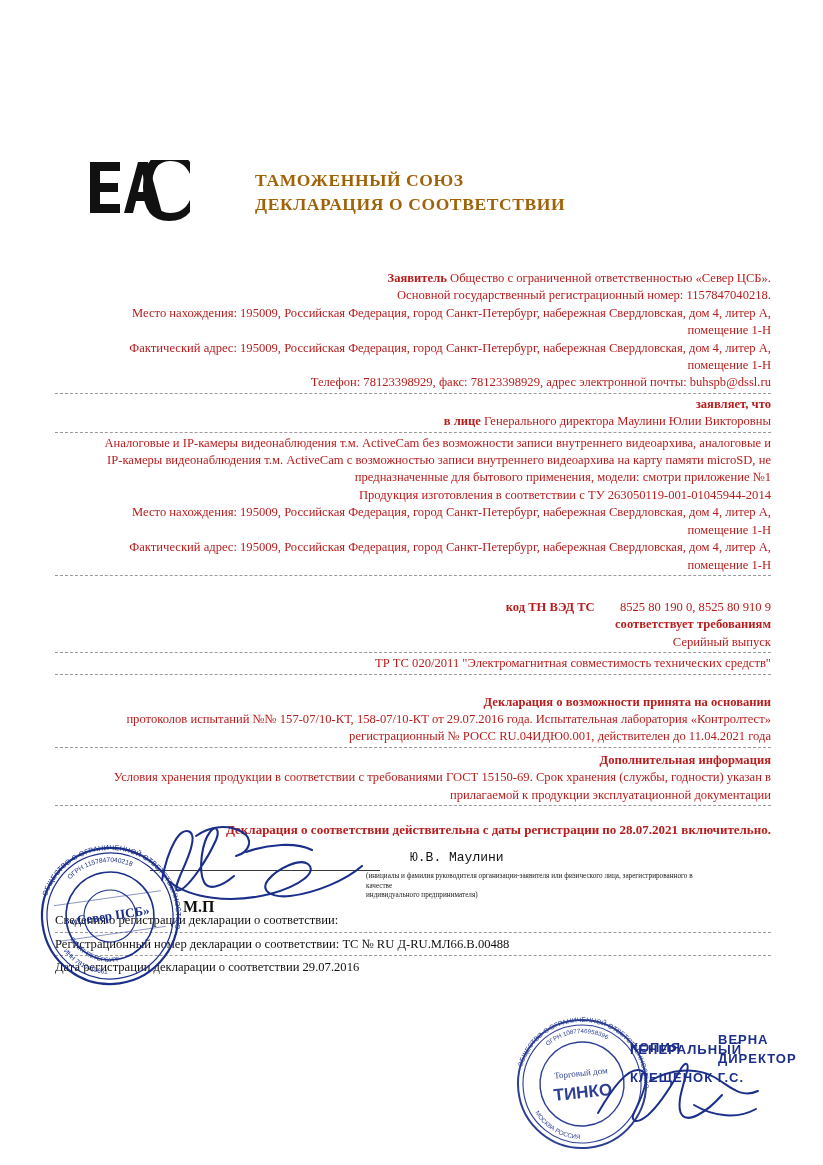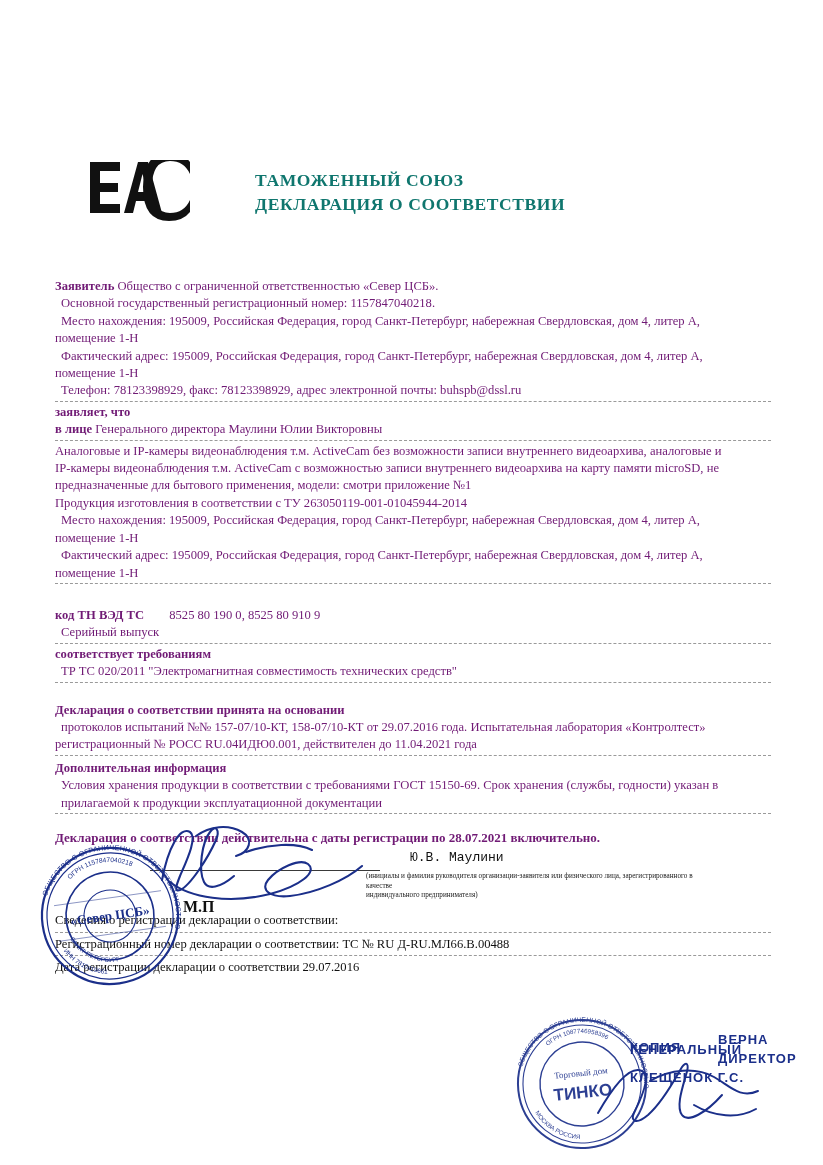--- a/index.html
+++ b/index.html
@@ -39,32 +39,33 @@
     top: 168px;
     width: 450px;
     text-align: left;
   }
   .title-line {
     font-family: "Liberation Serif", serif;
     font-weight: bold;
     font-size: 17.5px;
     letter-spacing: 0.6px;
     line-height: 24px;
-    color: #0f766e;
+    color: #a16207;
   }
 
   
   .doc {
     position: absolute;
     left: 55px;
-    top: 278px;
+    top: 270px;
     width: 716px;
     font-size: 12.6px;
     line-height: 16.4px;
-    color: #701a75;
+    color: #b91c1c;
+    text-align: right;
   }
 
   .row {
     padding: 0 0 1px 0;
   }
   .row.dotted {
     border-bottom: 1px dashed #9a9a9a;
     padding-bottom: 2px;
     margin-bottom: 2px;
   }
@@ -250,27 +251,27 @@
     <div class="row indent">Фактический адрес: 195009, Российская Федерация, город Санкт-Петербург, набережная Свердловская, дом 4, литер А,</div>
     <div class="row dotted">помещение 1-Н</div>
 
     <div class="spacer-md"></div>
     <div class="spacer-sm"></div>
 
     <div class="row">
       <span class="lbl">код ТН ВЭД ТС</span>
       <span class="inline-val" style="padding-left:22px">8525 80 190 0, 8525 80 910 9</span>
     </div>
+    <div class="row" style="font-weight:bold">соответствует требованиям</div>
     <div class="row dotted indent">Серийный выпуск</div>
-    <div class="row" style="font-weight:bold">соответствует требованиям</div>
     <div class="row dotted indent">ТР ТС 020/2011 "Электромагнитная совместимость технических средств"</div>
 
     <div class="spacer-sm"></div>
 
-    <div class="row sect-head">Декларация о соответствии принята на основании</div>
+    <div class="row sect-head">Декларация о возможности принята на основании</div>
     <div class="row indent">протоколов испытаний №№ 157-07/10-КТ, 158-07/10-КТ от 29.07.2016 года. Испытательная лаборатория «Контролтест»</div>
     <div class="row dotted">регистрационный № РОСС RU.04ИДЮ0.001, действителен до 11.04.2021 года</div>
 
     <div class="row sect-head" style="margin-top:4px">Дополнительная информация</div>
     <div class="row indent">Условия хранения продукции в соответствии с требованиями ГОСТ 15150-69. Срок хранения (службы, годности) указан в</div>
     <div class="row dotted indent">прилагаемой к продукции эксплуатационной документации</div>
 
     <div class="spacer-md"></div>
 
     <div class="row center-strong">Декларация о соответствии действительна с даты регистрации по 28.07.2021 включительно.</div>

